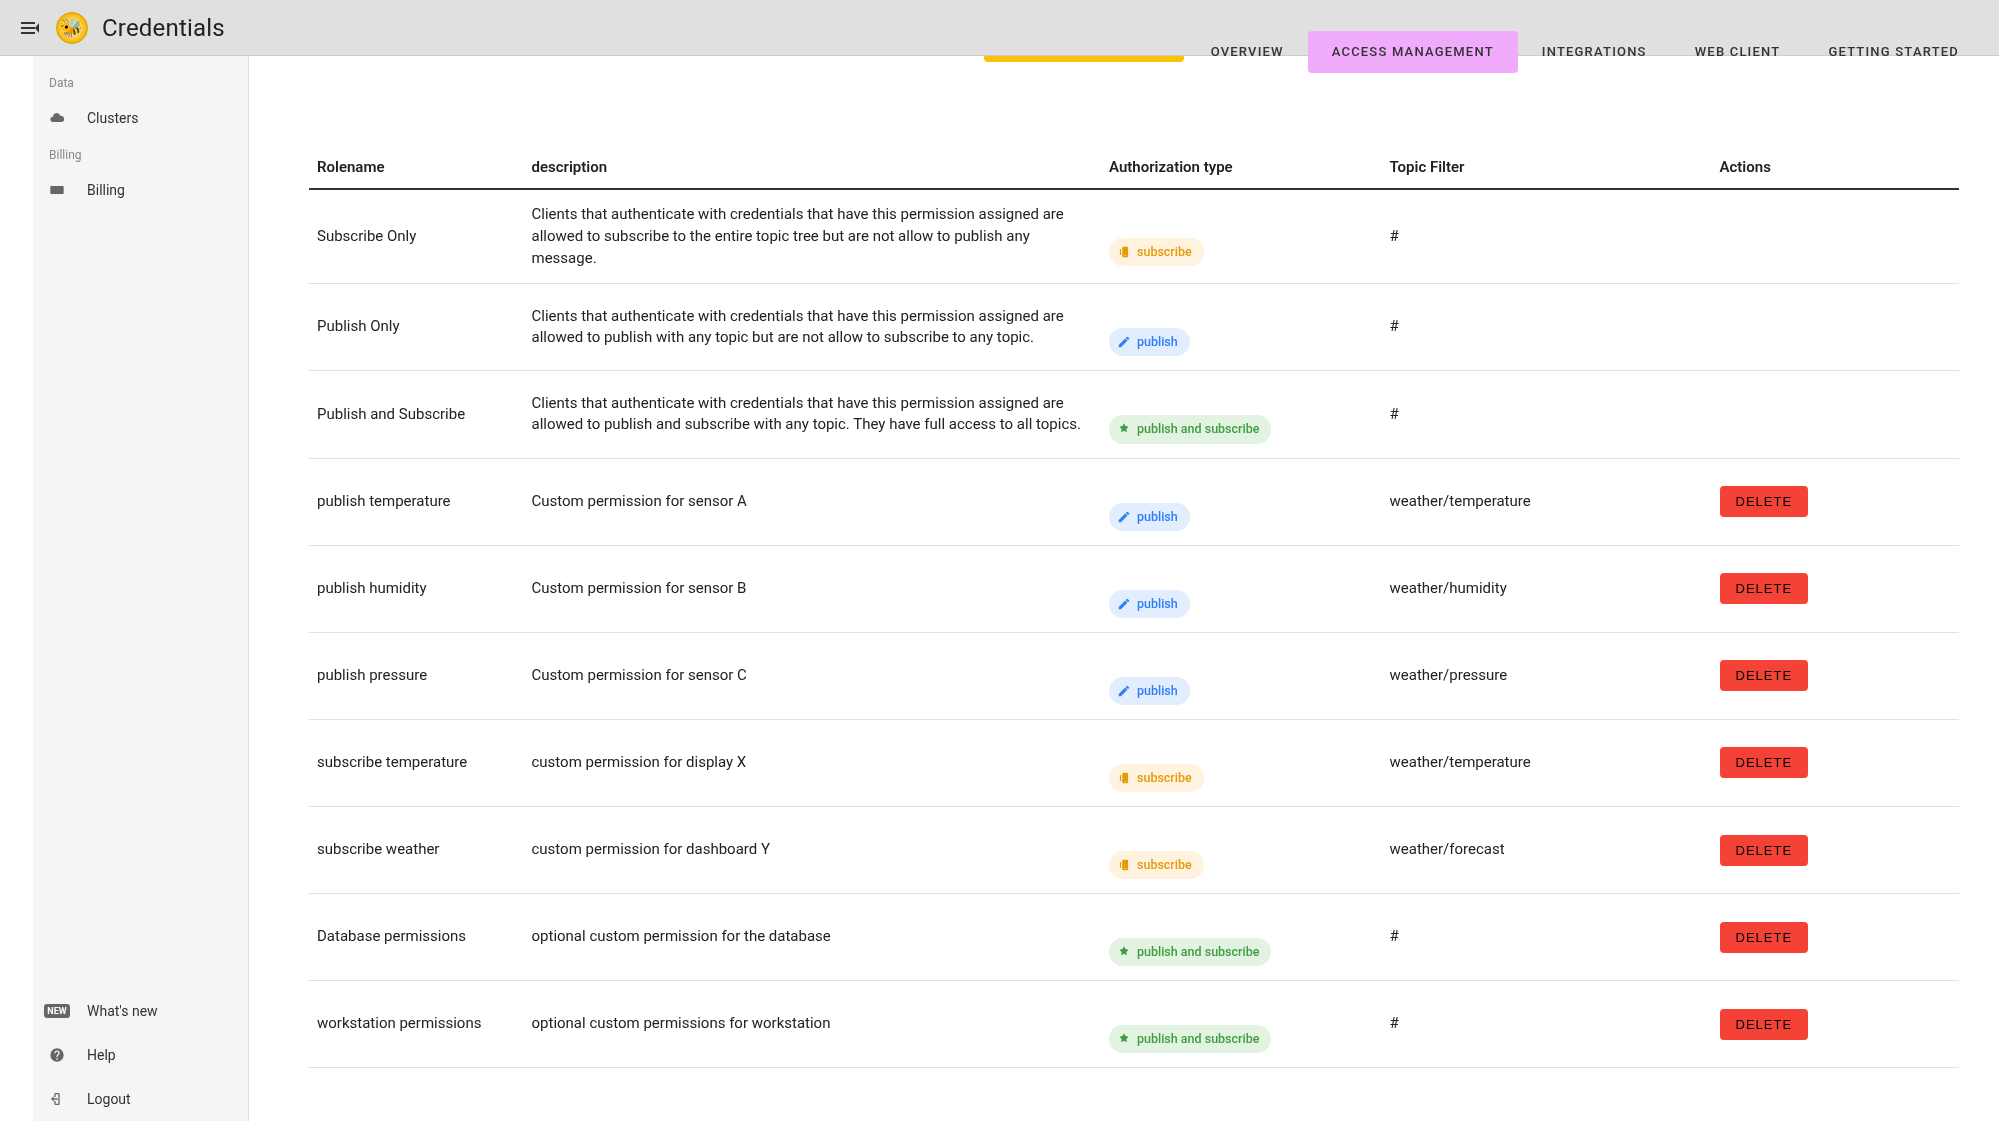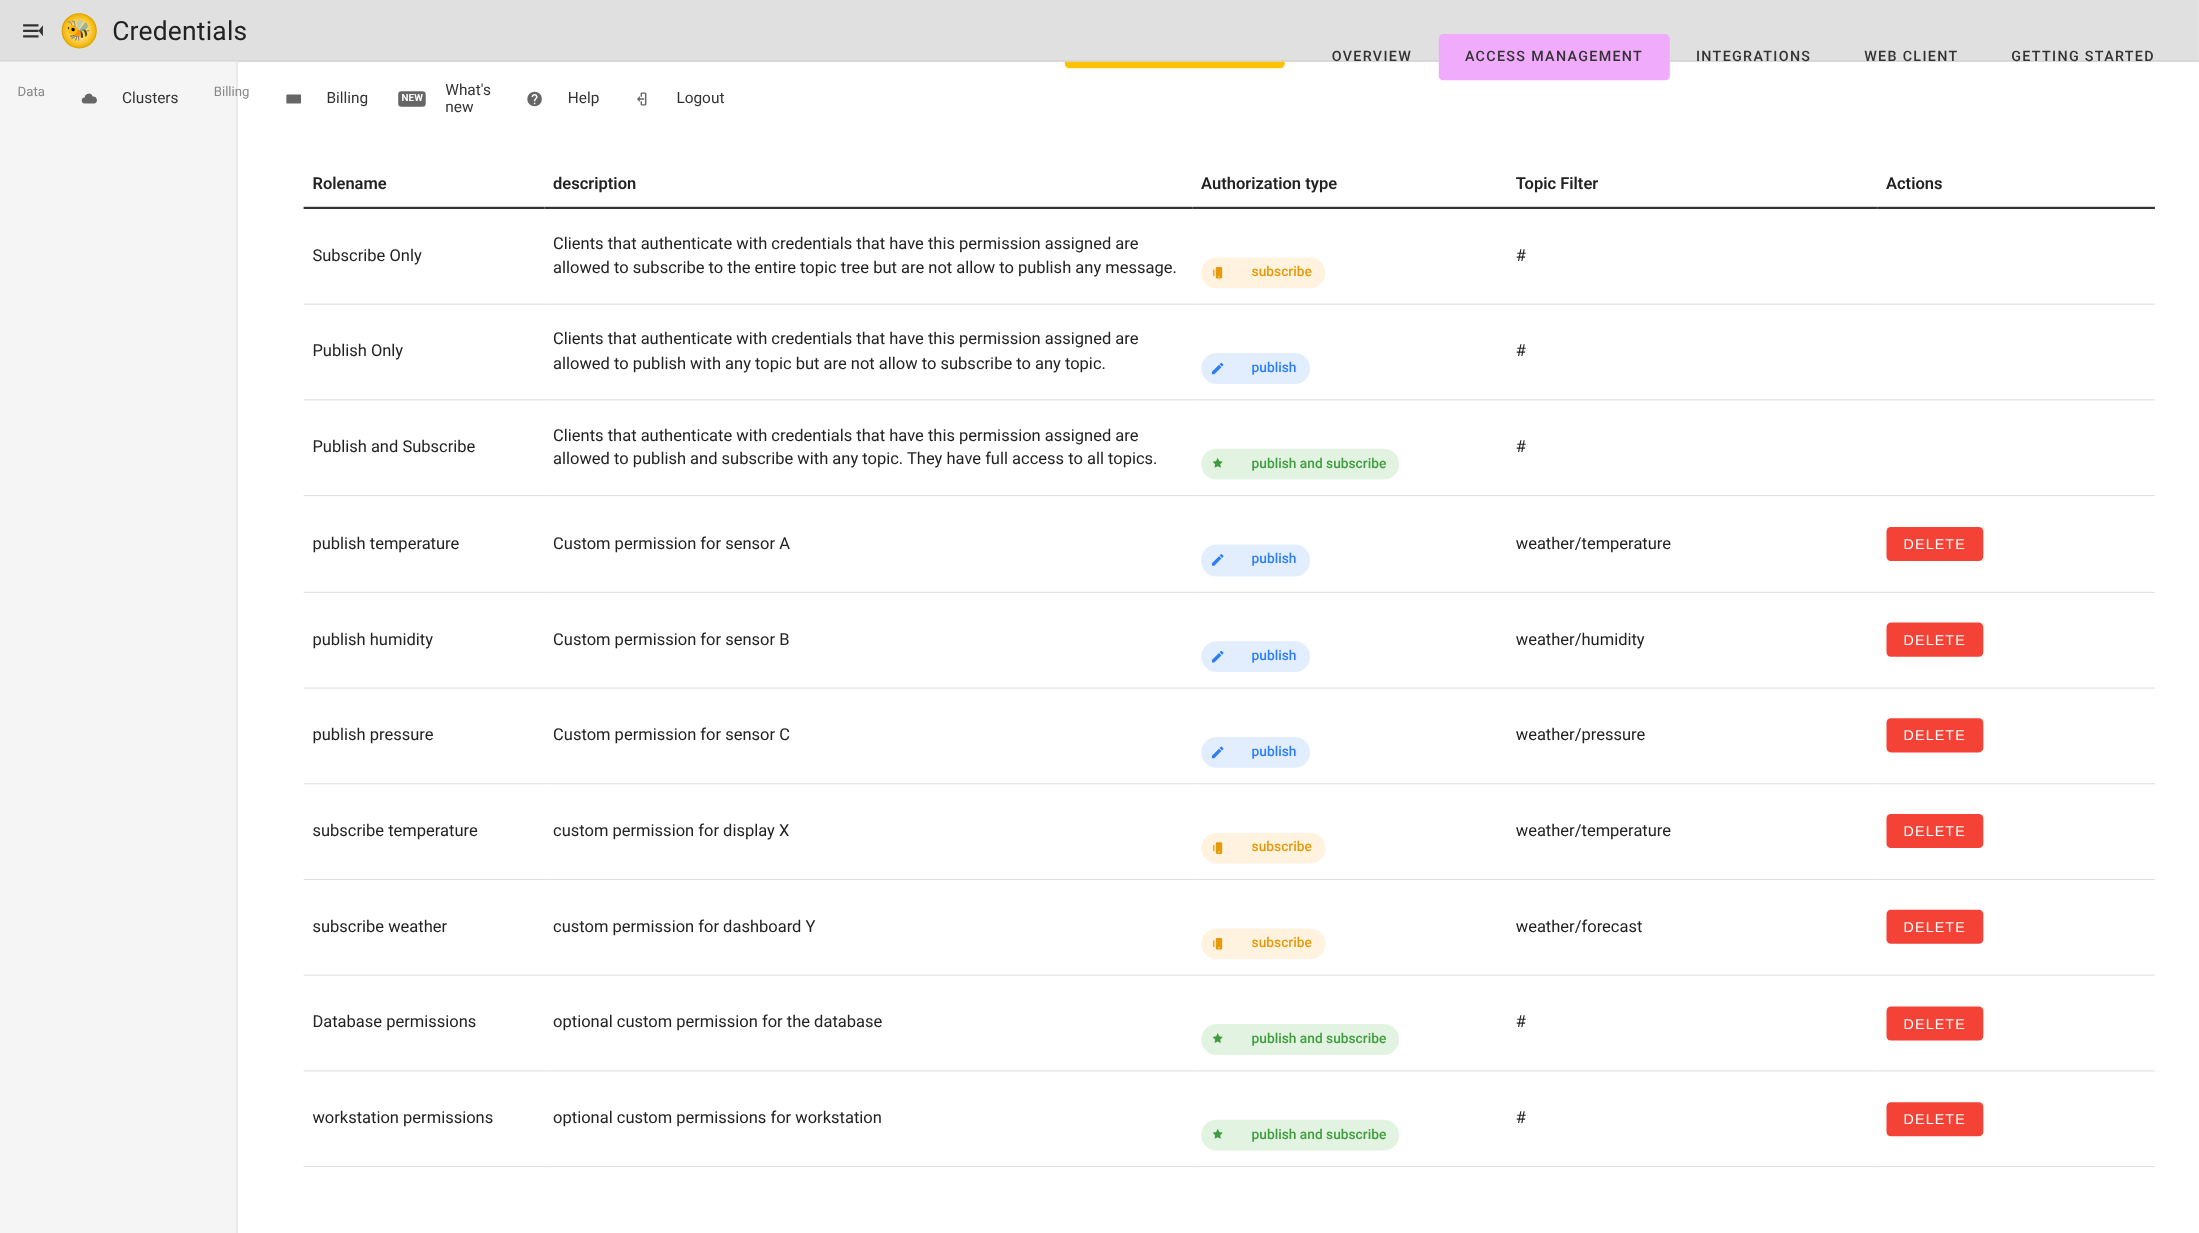--- a/index.html
+++ b/index.html
@@ -69,22 +69,23 @@
     }
     .layout {
       display: flex;
       height: calc(100vh - 56px);
     }
     .sidebar {
       width: 216px;
       background: #f5f5f5;
       border-right: 1px solid #ddd;
       display: flex;
-      flex-direction: row;
+      flex-direction: column;
       padding-top: 12px;
+      margin-left: 33px;
     }
     .sidebar-section-label {
       font-size: 12px;
       color: #888;
       padding: 8px 16px 6px;
     }
     .sidebar-item {
       display: flex;
       align-items: center;
       height: 44px;
@@ -142,38 +143,38 @@
       line-height: 1.45;
     }
     .col-role { width: 13%; }
     .col-desc { width: 35%; }
     .col-auth { width: 17%; }
     .col-topic { width: 20%; }
     .col-actions { width: 15%; text-align:left;}
     .chip {
       display: inline-flex;
       align-items: center;
-      gap: 24px;
+      gap: 6px;
       font-size: 12.5px;
       font-weight: 500;
       padding: 5px 12px 5px 8px;
       border-radius: 14px;
       white-space: nowrap;
       margin-top: 30px;
     }
     .chip svg { width: 14px; height: 14px; }
     .chip-subscribe { background: #fff2df; color: #e49a0a; }
     .chip-subscribe svg { fill: #e49a0a; }
     .chip-publish { background: #e2eefe; color: #2d7ef7; }
     .chip-publish svg { fill: #2d7ef7; }
     .chip-both { background: #e2f3e2; color: #3f9d3f; }
     .chip-both svg { fill: #3f9d3f; }
     .btn-delete {
       background: #f44336;
-      color: #ffffff;
+      color: #000000;
       border: none;
       padding: 8px 16px;
       border-radius: 4px;
       font-size: 13px;
       font-weight: 500;
       letter-spacing: 1px;
       cursor: pointer;
     }
   </style>
 </head>

